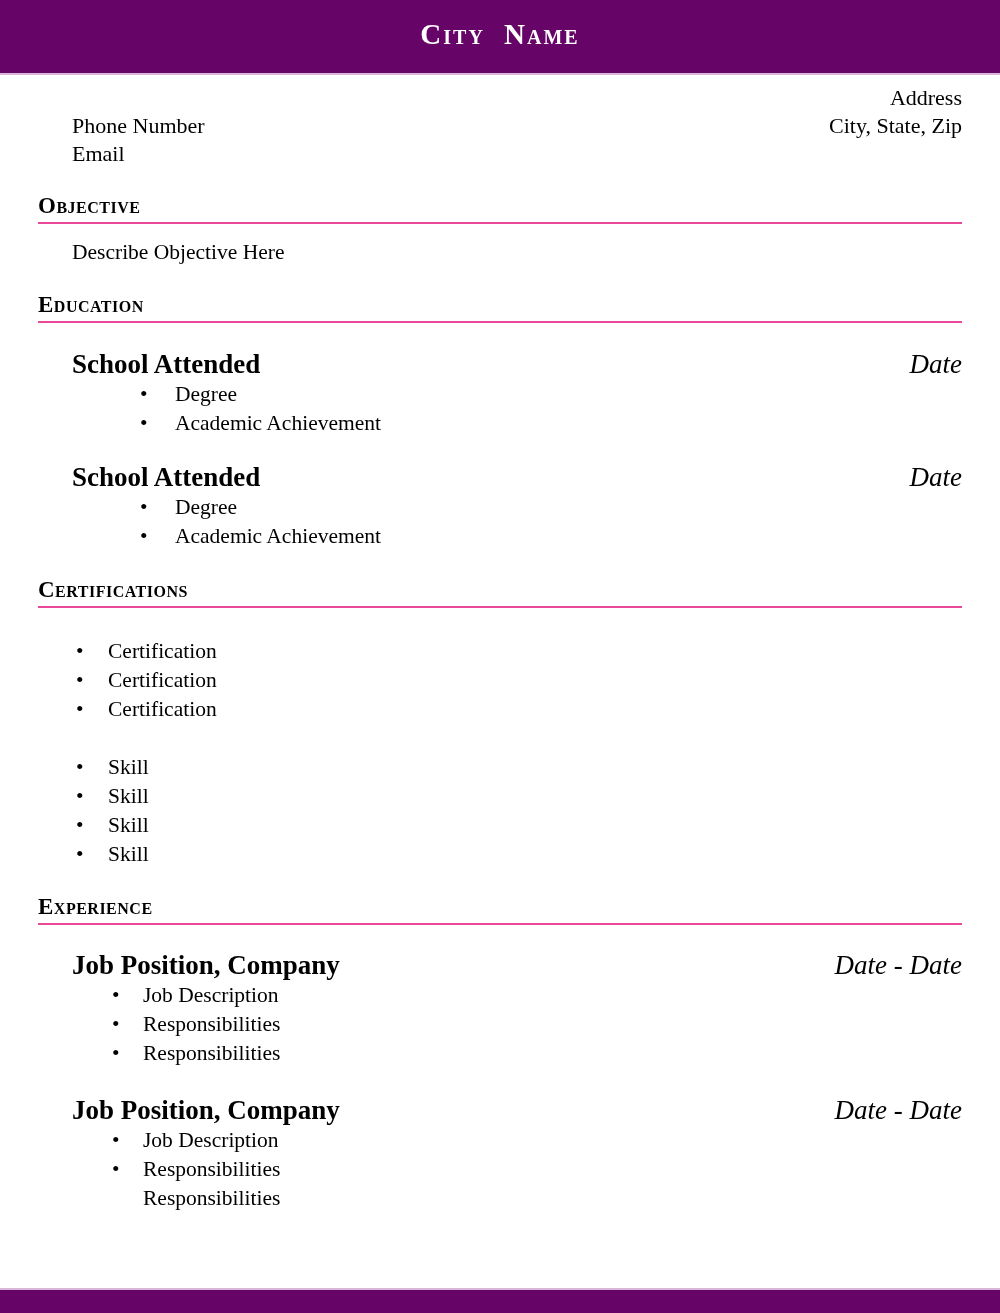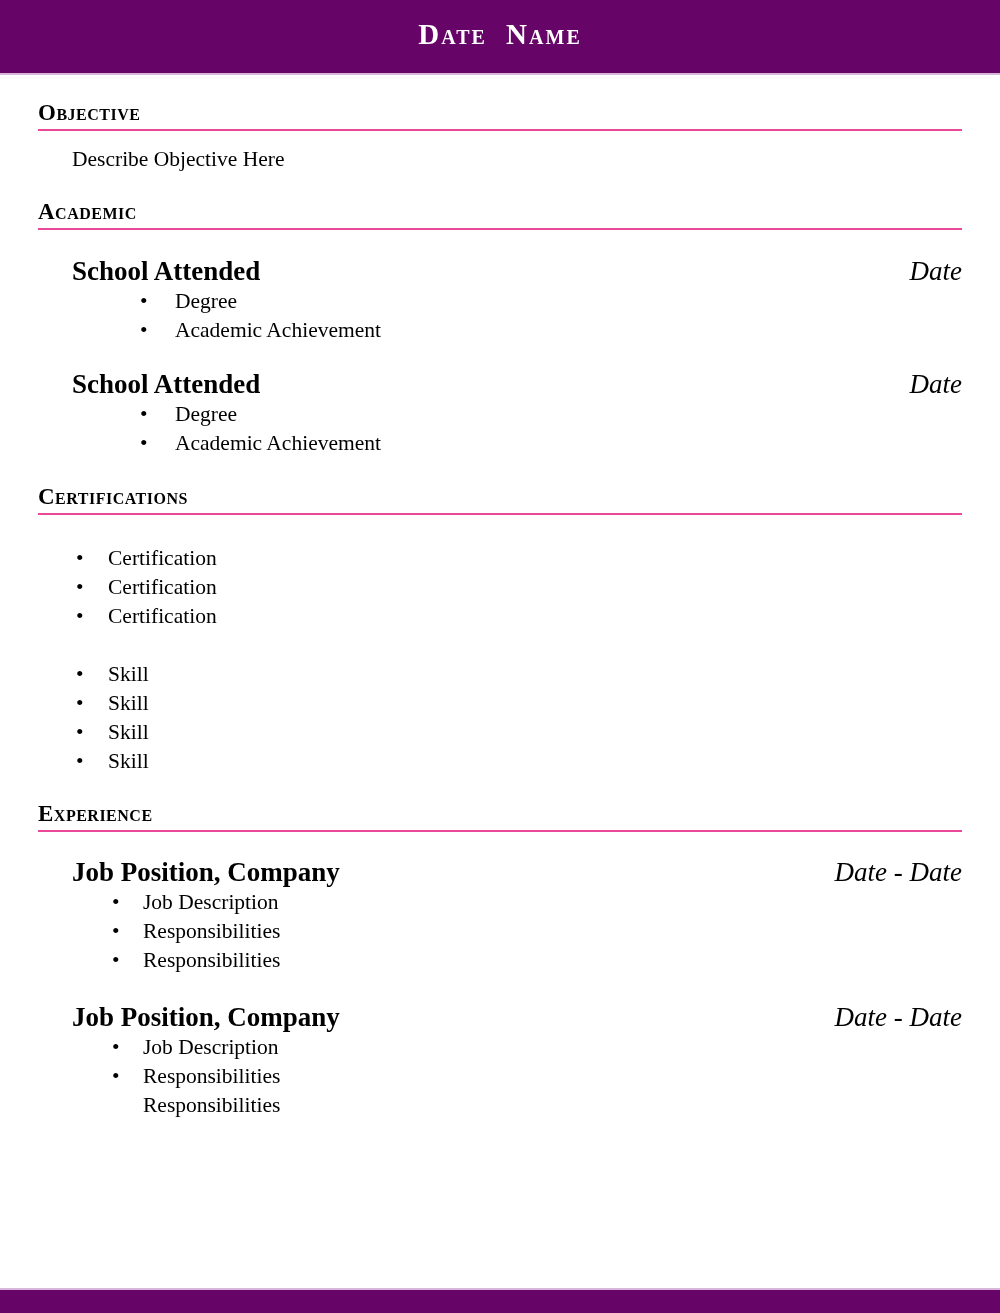--- a/index.html
+++ b/index.html
@@ -98,30 +98,38 @@
   
   .ind-job .dot  { margin-left: 74px;  width: 31px; }
   .no-dot { visibility: hidden; }
 </style>
 </head>
 <body>
 
 <div class="page">
 
   <div class="header-bar">
-    <div class="name-title">Date Name</div>
+    <div class="name-title">City Name</div>
   </div>
 
   <div class="content">
 
+    <div class="contact">
+      <div class="c-row c-right">Address</div>
+      <div class="c-row c-split">
+        <span class="l-indent">Phone Number</span>
+        <span>City, State, Zip</span>
+      </div>
+      <div class="c-row l-indent">Email</div>
+    </div>
 
     <h2 class="sec-title mt-obj">Objective</h2>
     <div class="body-line obj-body l-indent">Describe Objective Here</div>
 
-    <h2 class="sec-title mt-edu">Academic</h2>
+    <h2 class="sec-title mt-edu">Education</h2>
 
     <div class="entry-edu">
       <div class="entry-head">
         <span class="t">School Attended</span>
         <span class="d">Date</span>
       </div>
       <div class="blist">
         <div class="brow ind-edu">
           <span class="dot">•</span>
           <span>Degree</span>

